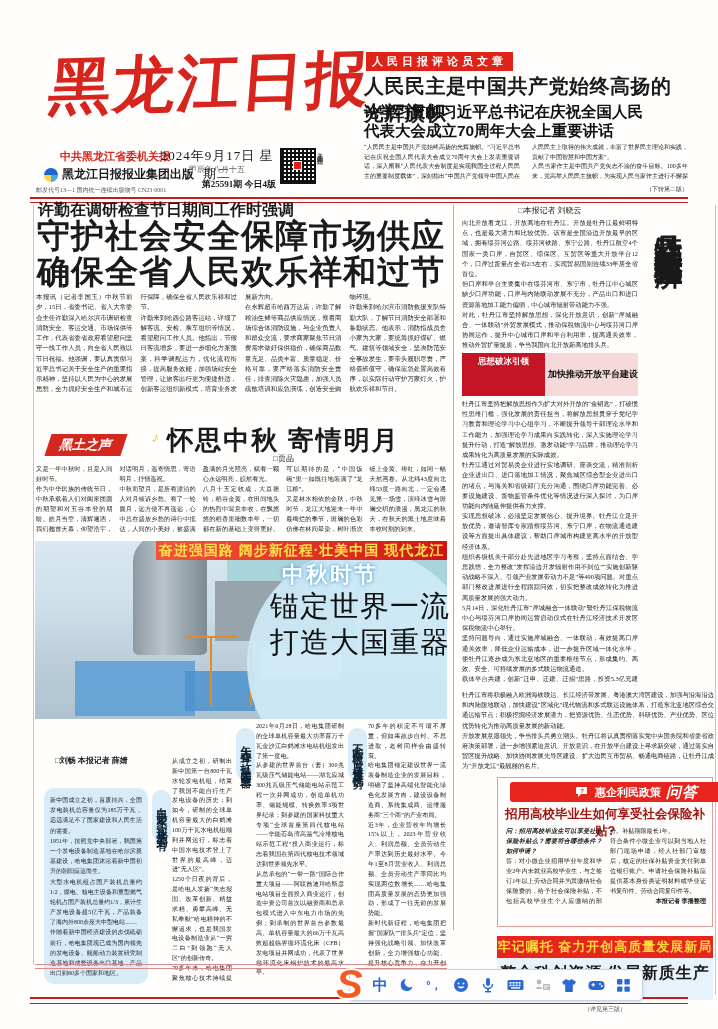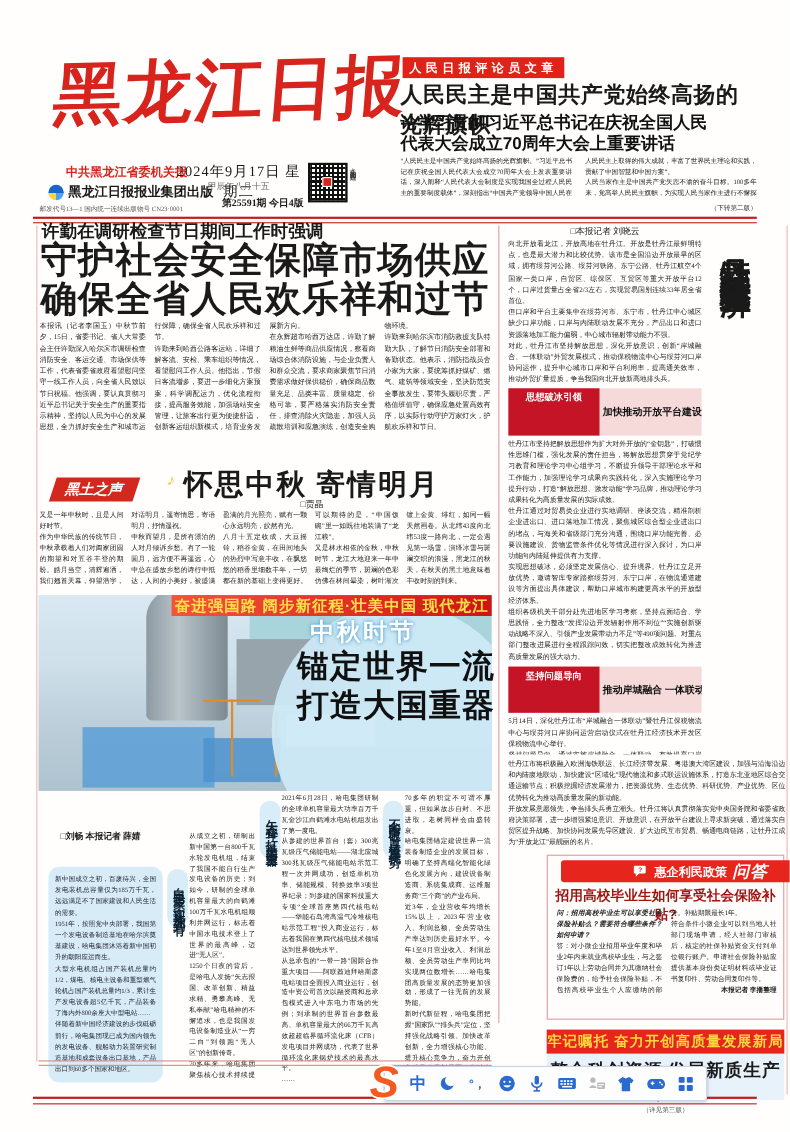--- a/index.html
+++ b/index.html
@@ -74,21 +74,21 @@
   .p-bld3{position:absolute;left:40px;top:120px;width:120px;height:55px;background:#5a9fd6;opacity:.85;}
   .p-bld4{position:absolute;left:150px;top:130px;width:70px;height:40px;background:#4d92cc;opacity:.85;}
   .p-white{position:absolute;left:225px;top:108px;width:80px;height:28px;background:#f2f4f4;border:1px solid #cfd6d9;}
   .p-crane1{position:absolute;left:175px;top:95px;width:2px;height:70px;background:#e08a28;}
   .p-crane1b{position:absolute;left:150px;top:95px;width:52px;height:2px;background:#e08a28;}
   .p-crane2{position:absolute;left:215px;top:105px;width:2px;height:60px;background:#e08a28;}
   .p-circle{position:absolute;right:-30px;top:8px;width:230px;height:230px;border-radius:50%;
             background:#cde9f6;opacity:.93;}
   .ft-org{left:282px;top:560px;font-size:22px;font-weight:900;color:#fff;letter-spacing:2px;
           text-shadow:0 0 4px #5fa8d6,0 0 2px #5fa8d6;font-family:"Liberation Sans",sans-serif;}
-  .ft-hl{left:270px;top:588px;width:180px;font-size:29px;font-weight:700;line-height:1.25;
+  .ft-hl{left:270px;top:588px;width:180px;font-size:29px;font-weight:400;line-height:1.25;
          letter-spacing:1px;font-family:"Liberation Sans",sans-serif;color:#101010;}
   .ft-byline{left:55px;top:755px;font-size:8px;font-weight:700;}
   .ft-bluebox{left:44px;top:788px;width:104px;height:196px;background:#d7ecf7;border-radius:10px;
               padding:7px 6px;box-sizing:border-box;font-size:6px;line-height:1.7;overflow:hidden;color:#223;}
   .vhead{writing-mode:vertical-rl;background:#d9edf8;color:#0c2233;font-weight:800;font-size:11px;
          letter-spacing:3px;padding:8px 2px;border-radius:9px;font-family:"Liberation Sans",sans-serif;}
   .ftcol{font-size:6.1px;line-height:1.62;overflow:hidden;}
   .ft-rule{left:35px;top:964px;width:412px;height:3px;border-top:1px solid #d98a8a;border-bottom:1px solid #d98a8a;}
 
   
@@ -237,24 +237,20 @@
 但口岸和平台主要集中在绥芬河市、东宁市，牡丹江中心城区缺少口岸功能，口岸与内陆联动发展不充分，产品出口和进口资源落地加工能力偏弱，中心城市辐射带动能力不强。
 对此，牡丹江市坚持解放思想，深化开放意识，创新“岸城融合、一体联动”外贸发展模式，推动保税物流中心与绥芬河口岸协同运作，提升中心城市口岸和平台利用率，提高通关效率，推动外贸扩量提质，争当我国向北开放新高地排头兵。</div>
     <div class="sec-hd">
       <span class="sec-tag">思想破冰引领</span>
       <span class="sec-title">加快推动开放平台建设</span>
     </div>
     <div class="pre just">牡丹江市坚持把解放思想作为扩大对外开放的“金钥匙”，打破惯性思维门槛，强化发展的责任担当，将解放思想贯穿于党纪学习教育和理论学习中心组学习，不断提升领导干部理论水平和工作能力，加强理论学习成果向实践转化，深入实施理论学习提升行动，打造“解放思想、激发动能”学习品牌，推动理论学习成果转化为高质量发展的实际成效。
 牡丹江通过对贸易类企业进行实地调研、座谈交流，精准剖析企业进出口、进口落地加工情况，聚焦城区综合型企业进出口的堵点，与海关和省级部门充分沟通，围绕口岸功能完善、必要设施建设、货物监管条件优化等情况进行深入探讨，为口岸功能向内陆延伸提供有力支撑。
 实现思想破冰，必须坚定发展信心、提升境界。牡丹江立足开放优势，邀请智库专家踏察绥芬河、东宁口岸，在物流通道建设等方面提出具体建议，帮助口岸城市构建更高水平的开放型经济体系。
 组织各级机关干部分赴先进地区学习考察，坚持点面结合、学思践悟，全力整改“发挥沿边开发辐射作用不到位”“实施创新驱动战略不深入、引领产业发展带动力不足”等490项问题。对重点部门整改进展进行全程跟踪问效，切实把整改成效转化为推进高质量发展的强大动力。</div>
-    <div class="sec-hd">
-      <span class="sec-tag">坚持问题导向</span>
-      <span class="sec-title">推动岸城融合 一体联动</span>
-    </div>
     <div class="pre just">5月14日，深化牡丹江市“岸城融合一体联动”暨牡丹江保税物流中心与绥芬河口岸协同运营启动仪式在牡丹江经济技术开发区保税物流中心举行。
 坚持问题导向，通过实施岸城融合、一体联动，有效提高口岸通关效率，降低企业运输成本，进一步提升区域一体化水平，使牡丹江逐步成为东北亚地区的重要枢纽节点，形成集约、高效、安全、可持续发展的多式联运物流通道。
 载体平台共建，创新“迁申、迁建、迁招”思路，投资5.3亿元建设保税物流中心（B型），保税仓储、跨境电商等外向服务类业务不断拓展，保税仓储业务累计实现30余万吨，进出区货物总值达20亿元，为口岸功能向内陆延伸奠定基础。
 开放成果共享，梳理各地自贸试验区投资改革、贸易转型升级、金融开放创新等领域成果，整理可复制推广的制度创新成果247项，筛选出适配实际成果116项用于开发区建设，创新开展立体对接、信息交换、规则衔接、机制创新，促进牡丹江与绥芬河、东宁自贸协同联动发展，成果共用共享。</div>
 
   </div>
   <div class="abs ra-vhl">牡丹江 破解外贸『瓶颈』壮大枢纽经济</div>
   <div class="abs ra-wide pre just">牡丹江市将积极融入欧洲海铁联运、长江经济带发展、粤港澳大湾区建设，加强与沿海沿边和内陆腹地联动，加快建设“区域化”现代物流和多式联运设施体系，打造东北亚地区综合交通运输节点；积极挖掘经济发展潜力，把资源优势、生态优势、科研优势、产业优势、区位优势转化为推动高质量发展的新动能。
 开放发展意愿领先，争当排头兵勇立潮头。牡丹江将认真贯彻落实党中央国务院和省委省政府决策部署，进一步增强紧迫意识、开放意识，在开放平台建设上寻求新突破，通过落实自贸区提升战略、加快协同发展先导区建设、扩大边民互市贸易、畅通电商链路，让牡丹江成为“开放龙江”最靓丽的名片。</div>
 

